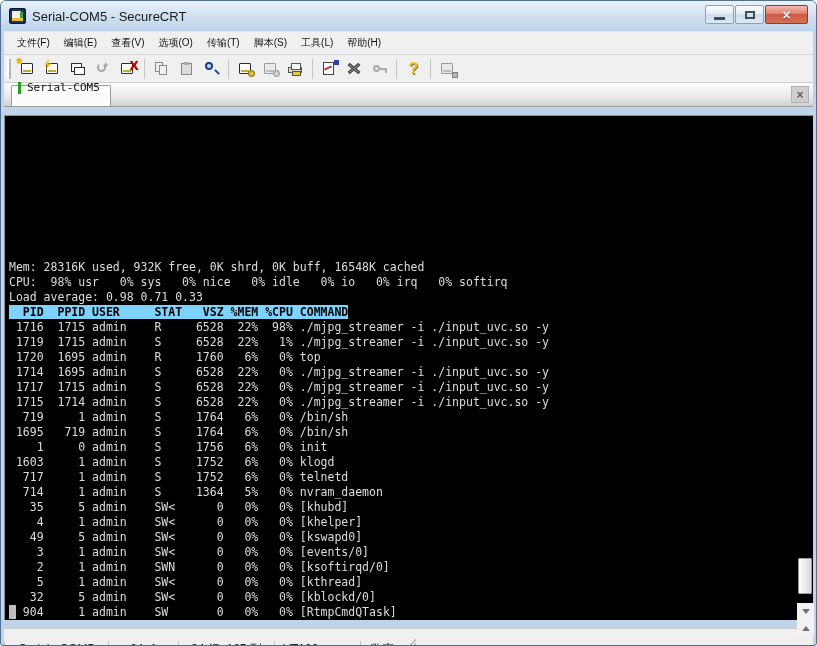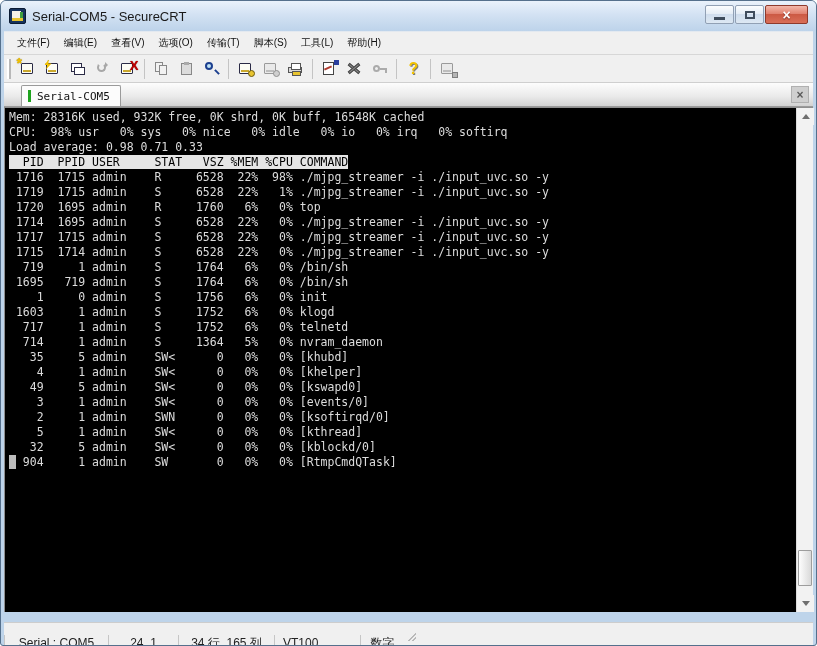--- a/index.html
+++ b/index.html
@@ -81,44 +81,45 @@
   .keybar:after{content:"";position:absolute;right:0;top:2px;width:2px;height:3px;background:#ababab;}
   .qmark{color:#f2c200;font-size:16px;font-weight:bold;text-shadow:1px 1px 0 #7d7d7d;}
   .locksq{position:absolute;right:-1px;bottom:-1px;width:6px;height:6px;background:#b5b5b5;border:1px solid #7d7d7d;}
   
   .tabbar{
     height:24px;flex:0 0 24px;margin:0 3px;position:relative;
     background:linear-gradient(180deg,#fdfdfd 0%,#e9e9e9 60%,#d2d2d2 100%);
     border-bottom:1px solid #9a9a9a;display:flex;align-items:flex-end;
   }
   .tab{
-    height:21px;margin-left:17px;display:flex;align-items:center;
+    height:21px;margin-left:7px;display:flex;align-items:flex-end;
     background:#fcfcfc;border:1px solid #9a9a9a;border-bottom:none;border-radius:2px 2px 0 0;
-    padding:0 10px 0 6px;
+    padding:0 10px 12px 6px;
   }
   .tab-indicator{width:3px;height:12px;background:#1fa31f;margin-right:6px;}
   .tab-label{font-family:"DejaVu Sans Mono","Liberation Mono",monospace;font-size:11px;color:#111;}
   .tabbar-close{
     position:absolute;right:4px;top:3px;width:18px;height:17px;background:#cfcfcf;border:1px solid #b0b0b0;
     display:flex;align-items:center;justify-content:center;color:#5a5a5a;font-weight:bold;font-size:12px;
   }
   
   .term-area{
-    flex:0 0 505px;height:505px;margin:0 3px;display:flex;
+    flex:0 0 505px;height:505px;margin:8px 3px;display:flex;
     border-top:1px solid #8f8f8f;border-left:1px solid #8f8f8f;
     background:#000;
+    align-items:flex-end;
   }
   .screen{
     flex:1 1 auto;background:#000;color:#dcdcdc;
     font-family:"DejaVu Sans Mono","Liberation Mono",monospace;
     font-size:11.5px;line-height:15px;
     padding:2px 0 0 4px;overflow:hidden;white-space:pre;
   }
   .trow{white-space:pre;height:15px;}
-  .rev{background:#e5e5e5;color:#000;}
+  .rev{background:#7dd3fc;color:#000;font-weight:bold;}
   .cursor{background:#bdbdbd;color:#000;}
   
   .vscroll{flex:0 0 17px;width:17px;background:#f2f2f2;position:relative;border-left:1px solid #dcdcdc;}
   .sb-btn{position:absolute;left:0;width:17px;height:17px;background:#f2f2f2;display:flex;align-items:center;justify-content:center;}
   .sb-up{top:0;}
   .sb-down{bottom:0;}
   .arr-up{width:0;height:0;border:4px solid transparent;border-bottom:5px solid #6f6f6f;margin-top:-4px;}
   .arr-down{width:0;height:0;border:4px solid transparent;border-top:5px solid #6f6f6f;margin-bottom:-4px;}
   .sb-thumb{position:absolute;left:1px;width:14px;height:36px;bottom:26px;background:linear-gradient(90deg,#fdfdfd,#d9d9d9);border:1px solid #9d9d9d;border-radius:1px;}
   

